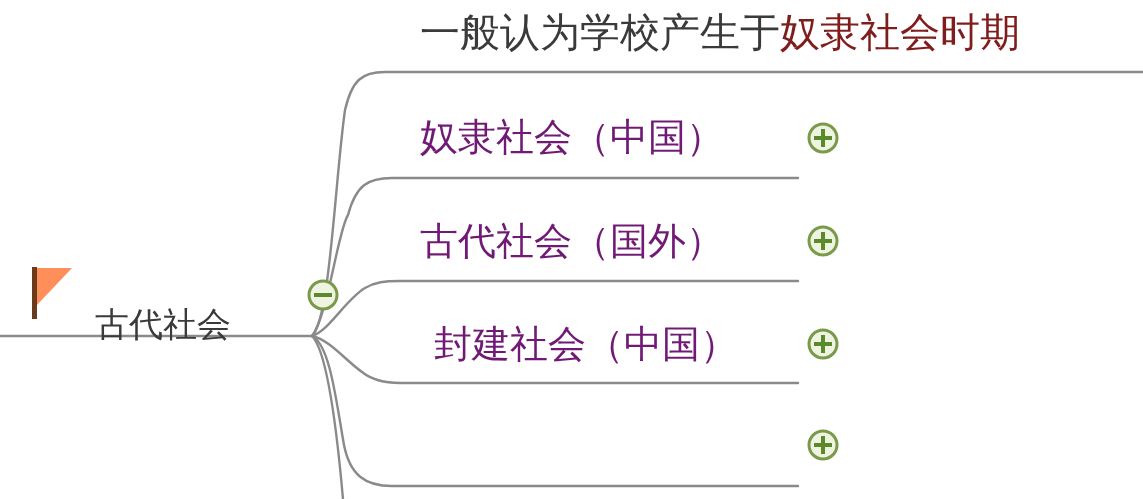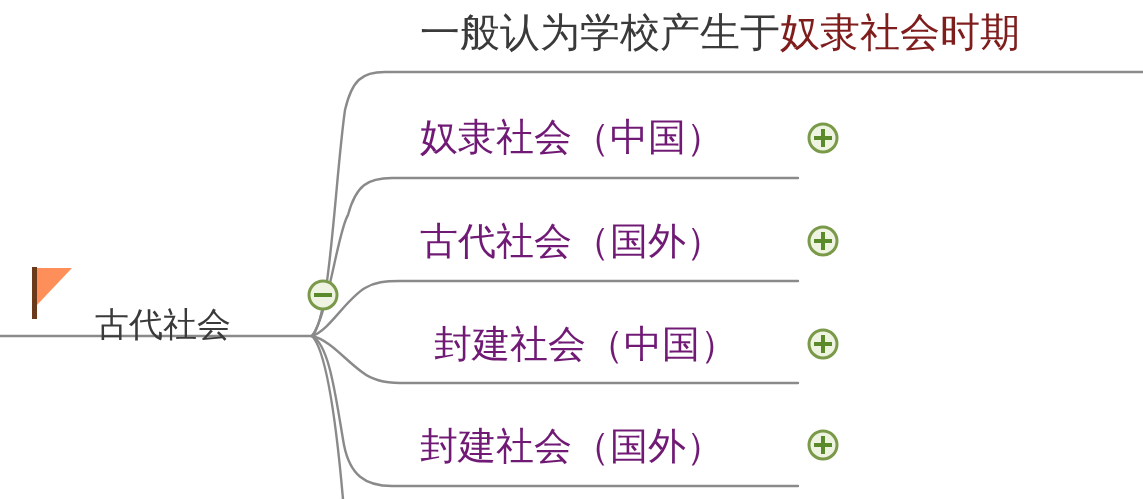--- a/index.html
+++ b/index.html
@@ -117,20 +117,19 @@
     <rect x="15" y="8" width="4" height="18" fill="#5a8a2a"></rect>
   </svg>
 
   <div class="child" style="top:325px;margin-left:14px;">封建社会（中国）</div>
   <svg class="expand-btn" style="left:806px;top:327px;" viewBox="0 0 34 34">
     <circle cx="17" cy="17" r="14" fill="#eef3e2" stroke="#7a9a4a" stroke-width="3"></circle>
     <rect x="8" y="15" width="18" height="4" fill="#5a8a2a"></rect>
     <rect x="15" y="8" width="4" height="18" fill="#5a8a2a"></rect>
   </svg>
 
-  <div class="child" style="top:427px;">封建社会（国外）</div>
   <svg class="expand-btn" style="left:806px;top:428px;" viewBox="0 0 34 34">
     <circle cx="17" cy="17" r="14" fill="#eef3e2" stroke="#7a9a4a" stroke-width="3"></circle>
     <rect x="8" y="15" width="18" height="4" fill="#5a8a2a"></rect>
     <rect x="15" y="8" width="4" height="18" fill="#5a8a2a"></rect>
   </svg>
 
 </div>
 
 </body></html>

